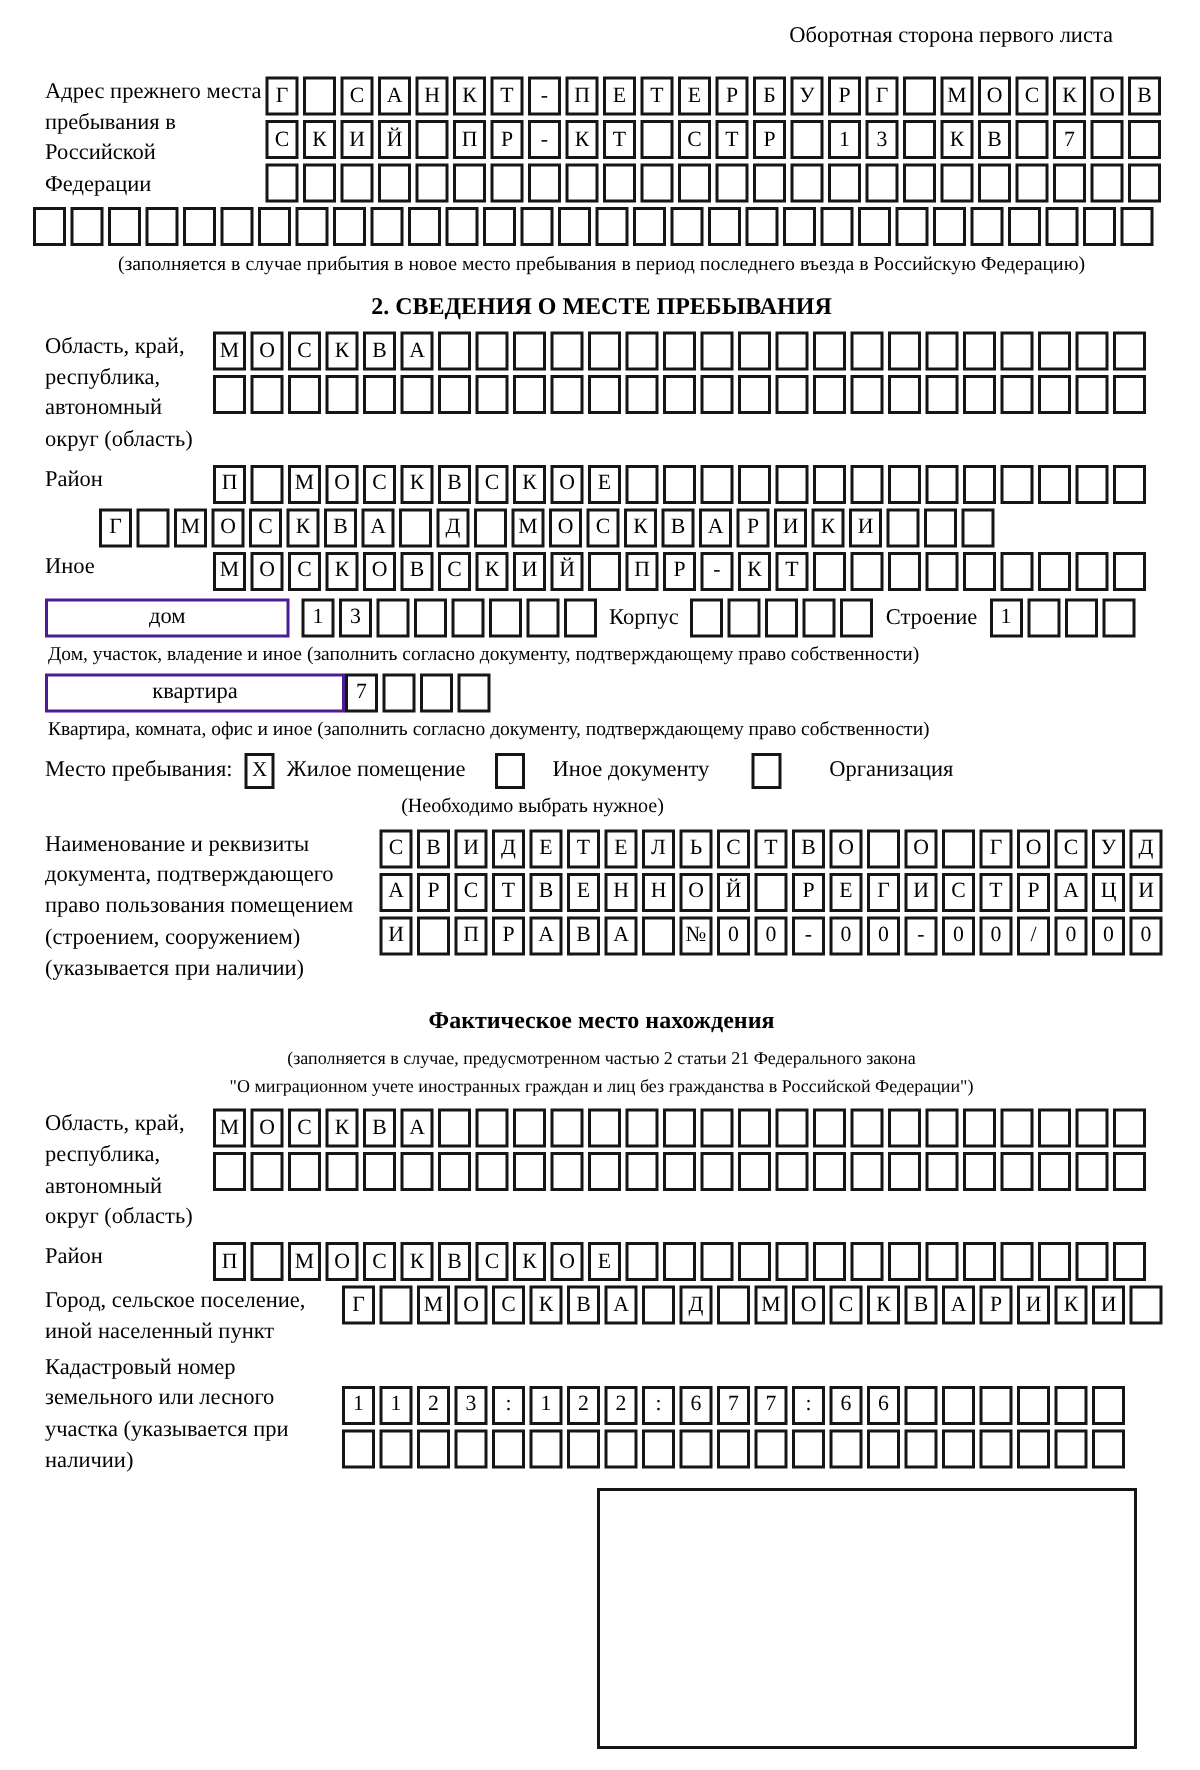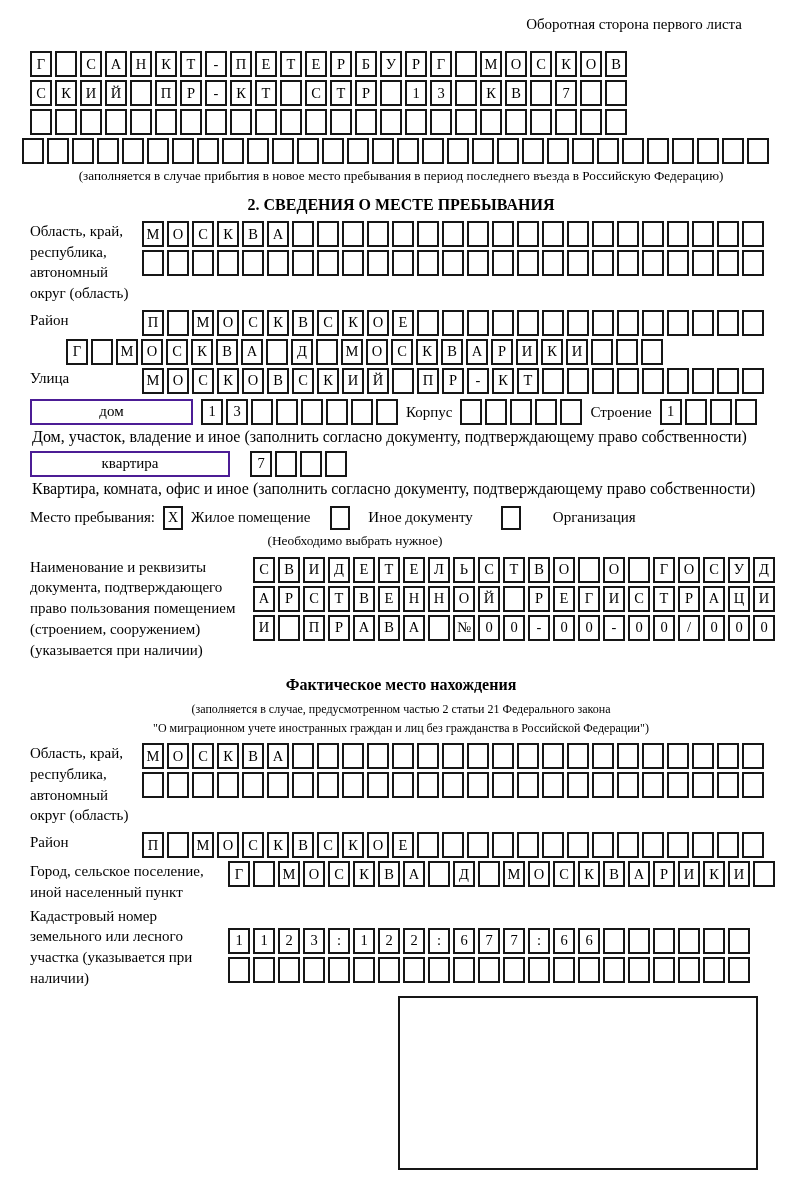--- a/index.html
+++ b/index.html
@@ -6,40 +6,41 @@
   body{width:800px;height:1180px;font-family:"Liberation Serif","DejaVu Serif",serif;color:#000;overflow:hidden;}
   .page{padding:16px 28px 0 30px;box-sizing:border-box;width:800px;height:1180px;}
   .hdr-note{text-align:right;font-size:15px;padding-right:30px;}
   .frow{display:flex;align-items:flex-start;margin-top:3px;}
   .flabel{font-size:15px;line-height:1.38;flex:none;}
   .rows{display:flex;flex-direction:column;gap:3px;flex:none;}
   .cellrow{display:flex;gap:3px;flex:none;}
   .cell{flex:none;width:22px;height:26px;border:2px solid #161616;box-sizing:border-box;
         display:flex;align-items:center;justify-content:center;font-size:14.5px;background:#fff;}
   .caption-c{text-align:center;font-size:13.2px;margin-top:4px;}
-  .caption-l{font-size:16px;margin:3px 0 5px 2px;}
+  .caption-l{font-size:13px;margin:3px 0 5px 2px;}
   .sec-title{text-align:center;font-weight:bold;font-size:16px;margin:12px 0 7px 0;}
   .bigbox{border:2px solid #4c1d95;height:26px;box-sizing:border-box;display:flex;
           align-items:center;justify-content:center;font-size:15px;flex:none;}
   .inline-label{font-size:15px;line-height:26px;flex:none;margin:0 8px;text-align:center;}
   .cbox{flex:none;width:20px;height:24px;border:2px solid #161616;box-sizing:border-box;
         display:flex;align-items:center;justify-content:center;font-size:14px;}
   .mesto-row{display:flex;align-items:center;margin-top:8px;font-size:15px;}
   .stamp-box{width:360px;height:174px;border:2px solid #161616;box-sizing:border-box;
              margin:8px 0 0 368px;}
   .fact-cap{text-align:center;font-size:12px;line-height:1.55;margin-top:6px;}
 </style>
 </head>
 <body>
 
 <div class="page">
 
   <div class="hdr-note">Оборотная сторона первого листа</div>
 
   <div class="frow" style="margin-top:18px;">
+    <div class="flabel" style="width:147px;">Адрес прежнего места пребывания в Российской Федерации</div>
     <div class="rows">
       <div class="cellrow">
           <span class="cell">Г</span>
           <span class="cell"></span>
           <span class="cell">С</span>
           <span class="cell">А</span>
           <span class="cell">Н</span>
           <span class="cell">К</span>
           <span class="cell">Т</span>
           <span class="cell">-</span>
@@ -264,21 +265,21 @@
         <span class="cell">И</span>
         <span class="cell">К</span>
         <span class="cell">И</span>
         <span class="cell"></span>
         <span class="cell"></span>
         <span class="cell"></span>
       </div>
   </div>
 
   <div class="frow">
-    <div class="flabel" style="width:112px;">Улица</div>
+    <div class="flabel" style="width:112px;">Иное</div>
     <div class="cellrow">
         <span class="cell">М</span>
         <span class="cell">О</span>
         <span class="cell">С</span>
         <span class="cell">К</span>
         <span class="cell">О</span>
         <span class="cell">В</span>
         <span class="cell">С</span>
         <span class="cell">К</span>
         <span class="cell">И</span>
@@ -325,21 +326,21 @@
     <div class="cellrow">
         <span class="cell">1</span>
         <span class="cell"></span>
         <span class="cell"></span>
         <span class="cell"></span>
       </div>
   </div>
   <div class="caption-l">Дом, участок, владение и иное (заполнить согласно документу, подтверждающему право собственности)</div>
 
   <div class="frow" style="align-items:center;">
-    <div class="bigbox" style="width:200px;margin-right:20px;">квартира</div>
+    <div class="bigbox" style="width:200px;margin-right:0;">квартира</div>
     <div class="cellrow">
         <span class="cell">7</span>
         <span class="cell"></span>
         <span class="cell"></span>
         <span class="cell"></span>
       </div>
   </div>
   <div class="caption-l">Квартира, комната, офис и иное (заполнить согласно документу, подтверждающему право собственности)</div>
 
   <div class="mesto-row">

